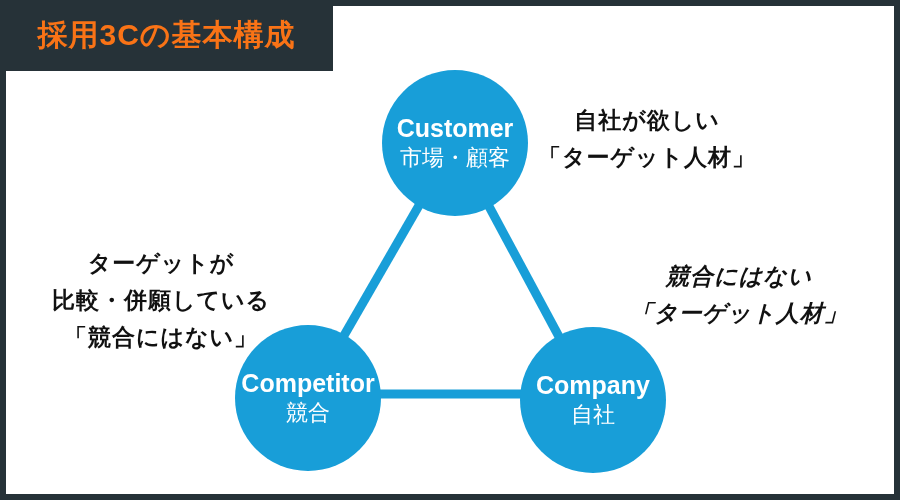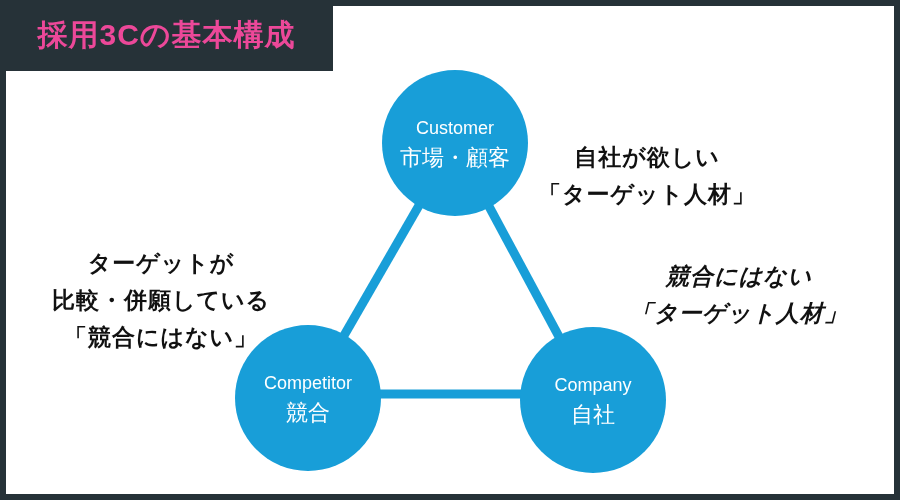--- a/index.html
+++ b/index.html
@@ -24,21 +24,21 @@
     position: absolute; inset: 0;
     border: 6px solid var(--dark);
     z-index: 10;
     pointer-events: none;
   }
   .title-box {
     position: absolute;
     left: 0; top: 0;
     width: 333px; height: 71px;
     background: var(--dark);
-    color: #ec4899;
+    color: #f97316;
     display: flex; align-items: center; justify-content: center;
     z-index: 11;
   }
   .title-box .title-text {
     font-size: 30px;
     font-weight: 700;
     letter-spacing: 1px;
   }
   svg.connectors {
     position: absolute; inset: 0;
@@ -54,38 +54,38 @@
     position: absolute;
     width: 146px; height: 146px;
     border-radius: 50%;
     background: var(--accent);
     color: var(--circle-text);
     display: flex; flex-direction: column;
     align-items: center; justify-content: center;
     text-align: center;
     z-index: 2;
   }
-  .node .en { font-size: 18px; font-weight: 400; line-height: 30px; }
+  .node .en { font-size: 25px; font-weight: 700; line-height: 30px; }
   .node .ja { font-size: 22px; font-weight: 400; line-height: 30px; }
   .node-customer  { left: 382px; top: 70px; }
   .node-competitor{ left: 235px; top: 325px; }
   .node-company   { left: 520px; top: 327px; }
   .note {
     position: absolute;
     color: var(--note-text);
     font-weight: 700;
     text-align: center;
     z-index: 3;
   }
   .note .note-line {
     font-size: 23px;
     line-height: 37px;
     letter-spacing: 1px;
   }
-  .note-customer   { left: 507px; top: 102px; width: 280px; margin-top: 37px; }
+  .note-customer   { left: 507px; top: 102px; width: 280px; }
   .note-competitor { left: 31px;  top: 245px; width: 260px; }
   .note-company    { left: 604px; top: 258px; width: 270px; font-style: italic; }
 </style>
 </head>
 <body>
 
 <div class="page">
 
   <svg class="connectors" viewBox="0 0 900 500" aria-hidden="true">
     <line x1="455" y1="143" x2="308" y2="398"></line>

